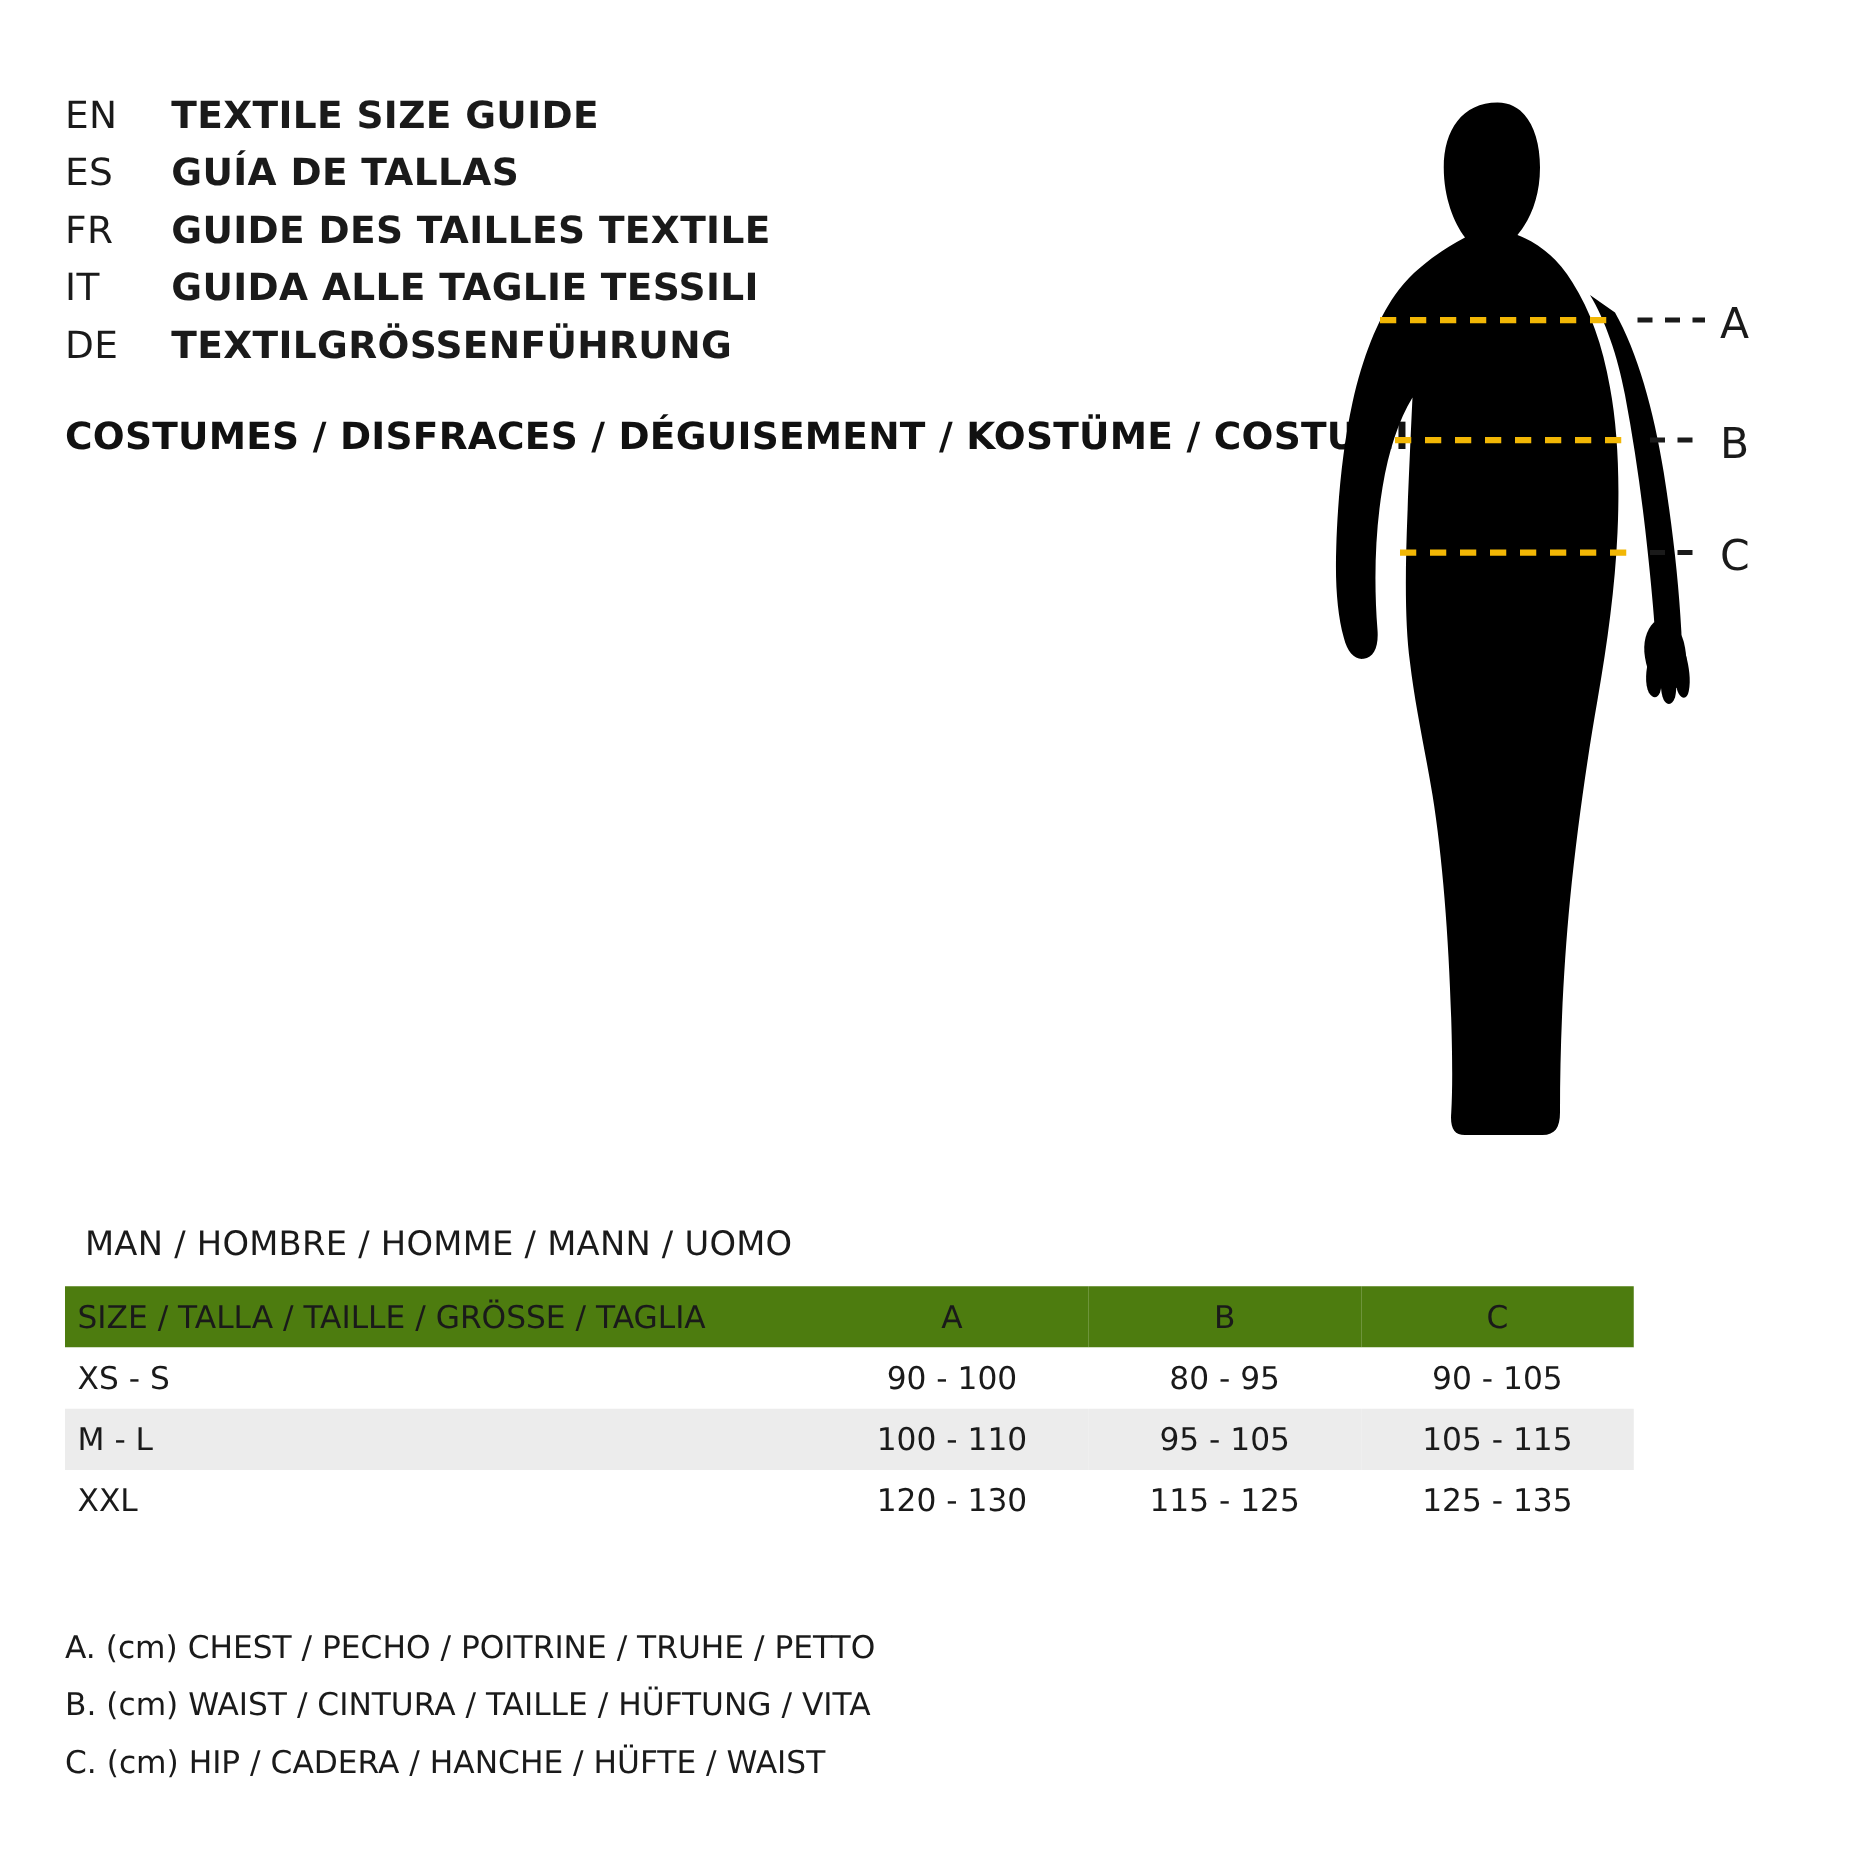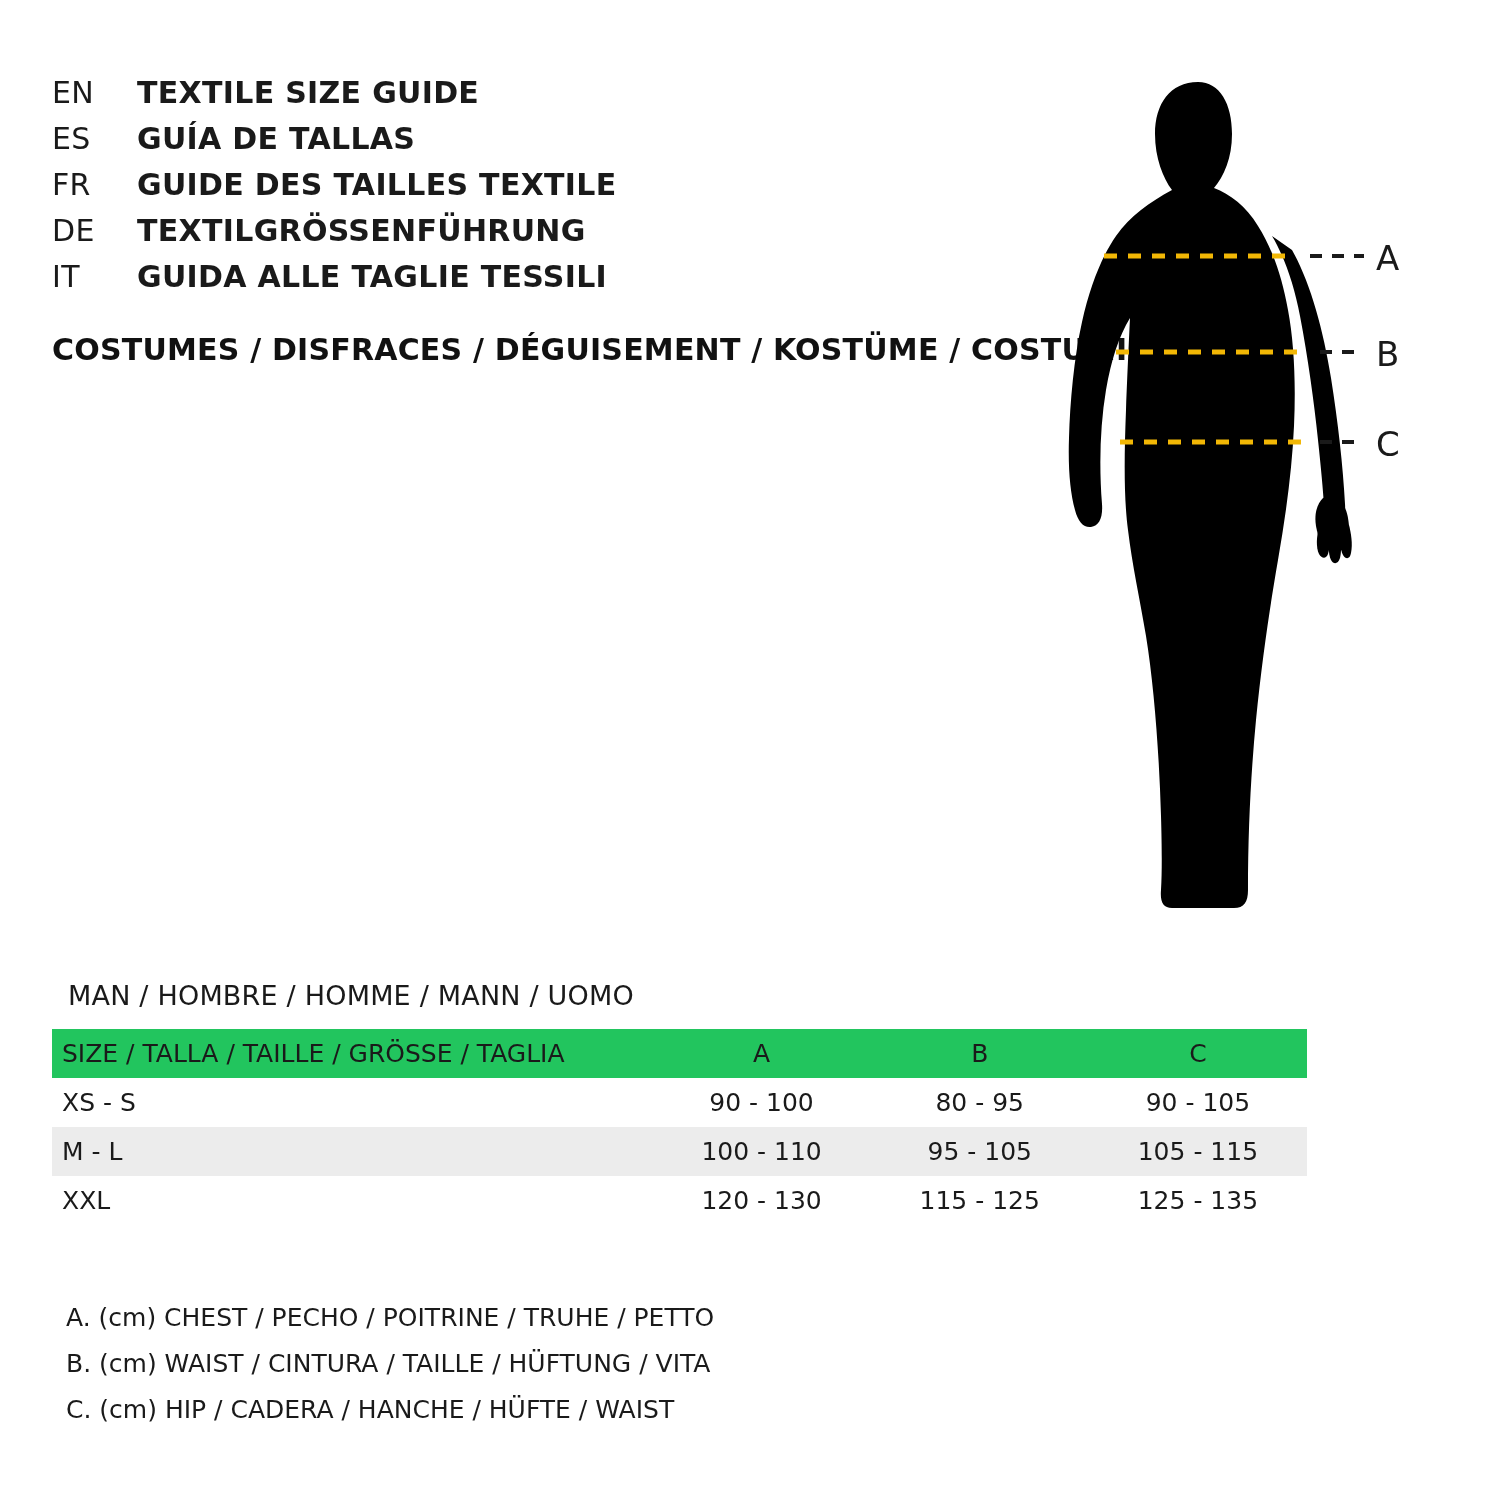--- a/index.html
+++ b/index.html
@@ -88,37 +88,37 @@
     padding: 10px 0 10px 0;
     font-weight: 400;
     text-align: center;
   }
   table.size-table th.head-label,
   table.size-table td.row-label {
     text-align: left;
     padding-left: 10px;
   }
   table.size-table thead tr {
-    background: #22c55e;
+    background: #4d7c0f;
   }
   table.size-table tbody tr:nth-child(odd) {
     background: #ffffff;
   }
   table.size-table tbody tr:nth-child(even) {
     background: #ececec;
   }
   col.c-label { width: 600px; }
   col.c-a { width: 218px; }
   col.c-b { width: 218px; }
   col.c-c { width: 218px; }
 
   
   .legend {
     position: absolute;
-    left: 66px;
+    left: 52px;
     top: 1295px;
     font-size: 25px;
     line-height: 46px;
     color: #1a1a1a;
   }
 </style>
 </head>
 <body>
 
 <div class="lang-block">
@@ -128,26 +128,26 @@
   </div>
   <div class="lang-row">
     <span class="lang-code">ES</span>
     <span class="lang-text">GUÍA DE TALLAS</span>
   </div>
   <div class="lang-row">
     <span class="lang-code">FR</span>
     <span class="lang-text">GUIDE DES TAILLES TEXTILE</span>
   </div>
   <div class="lang-row">
+    <span class="lang-code">IT</span>
+    <span class="lang-text">GUIDA ALLE TAGLIE TESSILI</span>
+  </div>
+  <div class="lang-row">
     <span class="lang-code">DE</span>
     <span class="lang-text">TEXTILGRÖSSENFÜHRUNG</span>
-  </div>
-  <div class="lang-row">
-    <span class="lang-code">IT</span>
-    <span class="lang-text">GUIDA ALLE TAGLIE TESSILI</span>
   </div>
 </div>
 
 <div class="costumes-line">COSTUMES / DISFRACES / DÉGUISEMENT / KOSTÜME / COSTUMI</div>
 
 <div class="figure-wrap">
   <svg width="440" height="900" viewBox="0 0 440 900" xmlns="http://www.w3.org/2000/svg">
 
     <g>
       <path fill="#000000" d="

